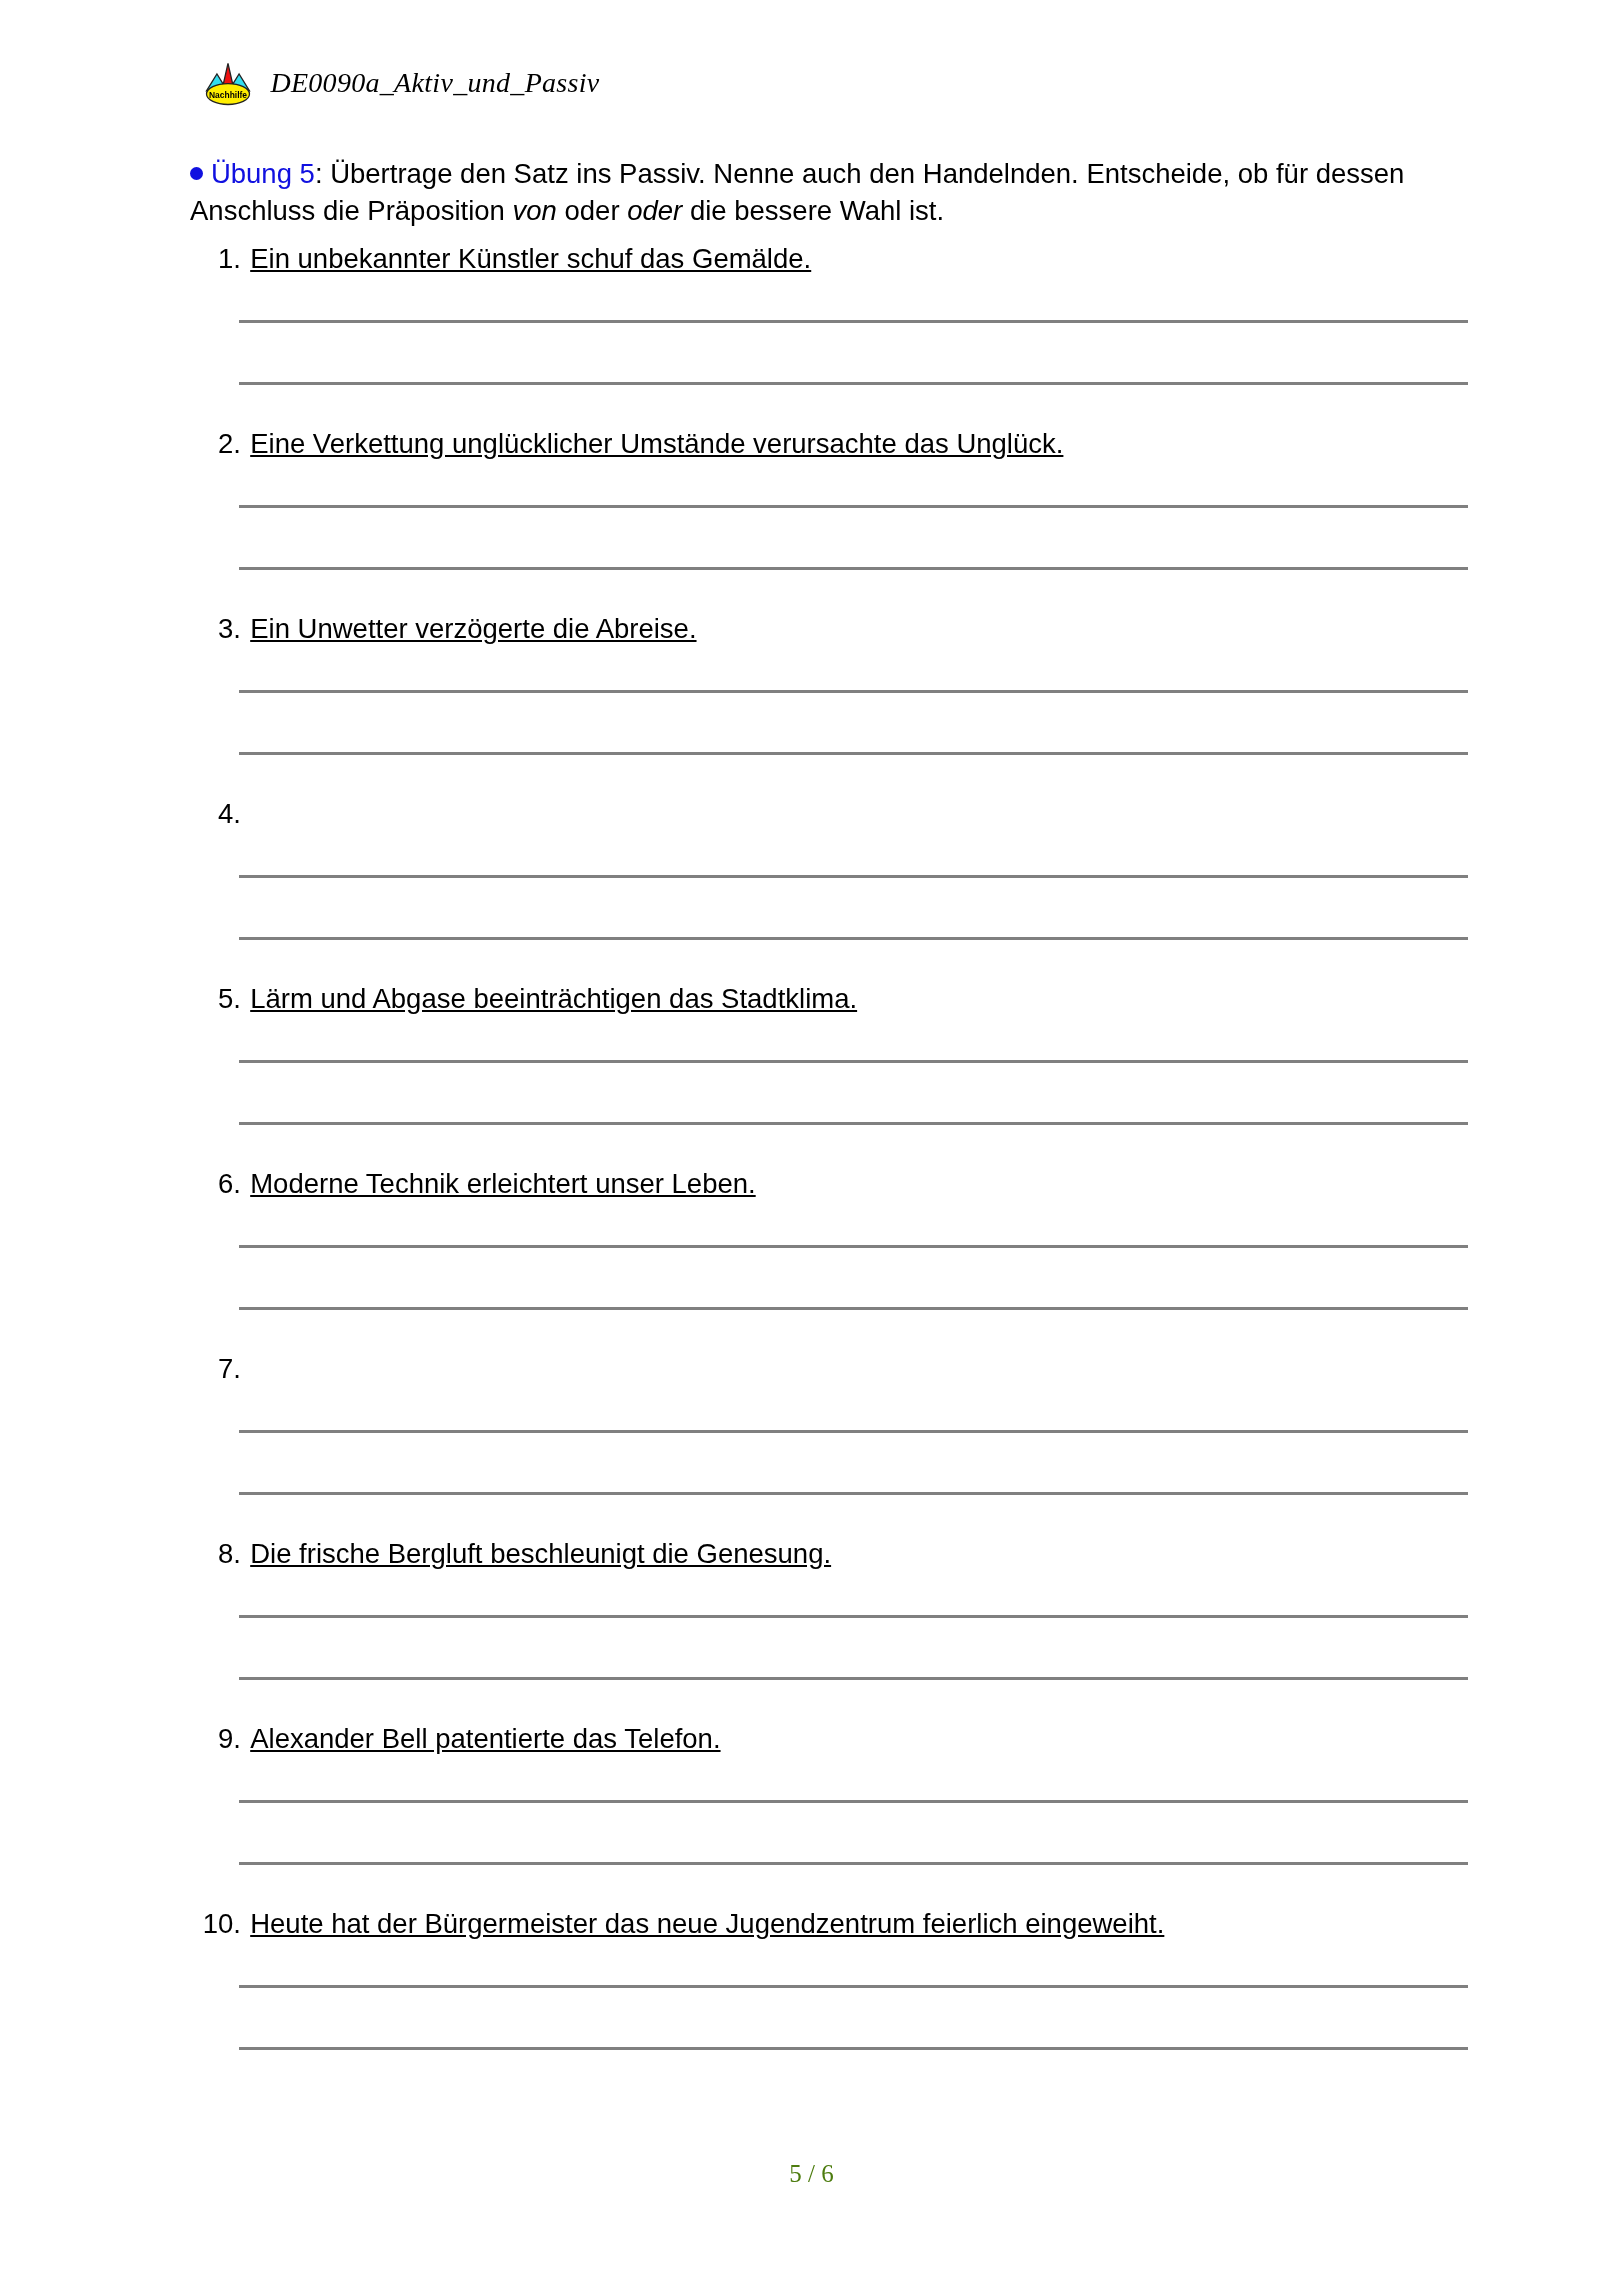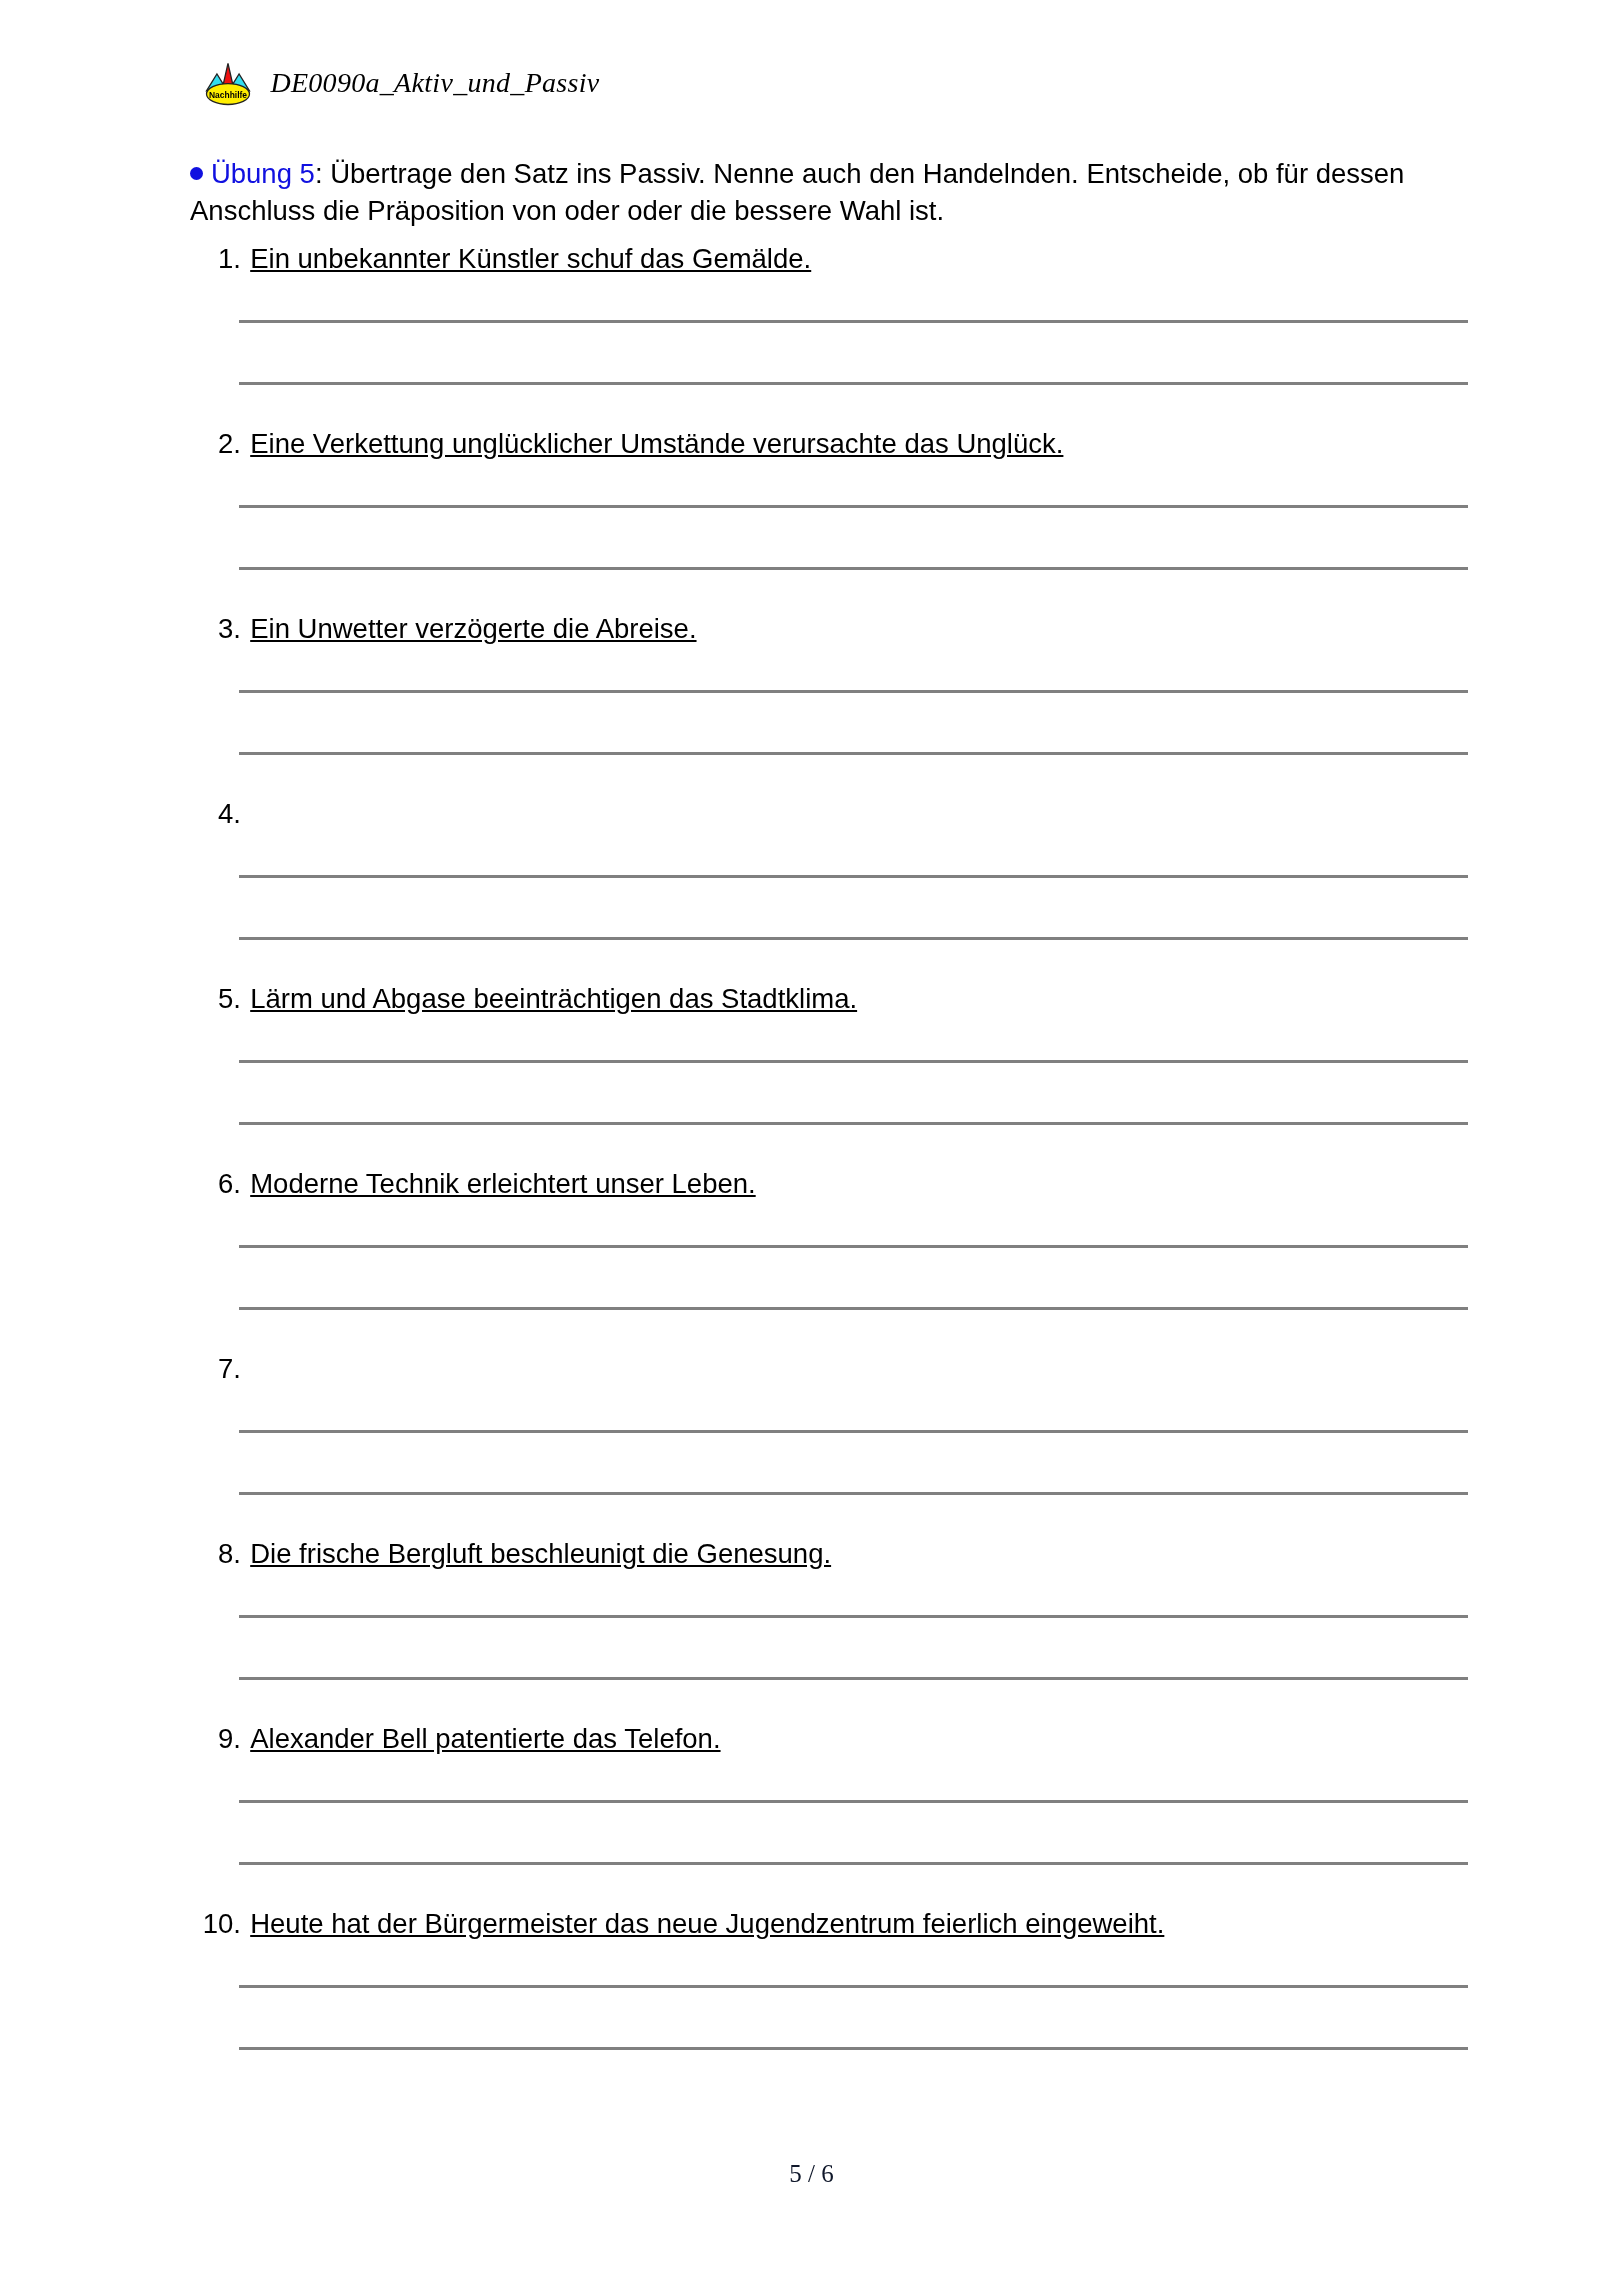--- a/index.html
+++ b/index.html
@@ -71,20 +71,21 @@
     color: #1111e0;
     font-weight: normal;
   }
 
   .ex-colon {
     color: #000000;
     font-weight: normal;
   }
 
   .ital {
+    font-style: italic;
   }
 
   
   .items {
     position: absolute;
     left: 0;
     top: 243px;
     width: 1623px;
   }
 
@@ -129,21 +130,21 @@
 
   
   .footer {
     position: absolute;
     left: 0;
     top: 2160px;
     width: 1623px;
     text-align: center;
     font-family: "Liberation Serif", serif;
     font-size: 25px;
-    color: #0f172a;
+    color: #4d7c0f;
   }
 </style>
 </head>
 <body>
 
 <div class="page">
 
   <div class="doc-header">
     <svg class="logo" viewBox="0 0 86 76">
       <polygon points="10,50 26,24 42,50" fill="#33ddee" stroke="#222222" stroke-width="2"></polygon>

